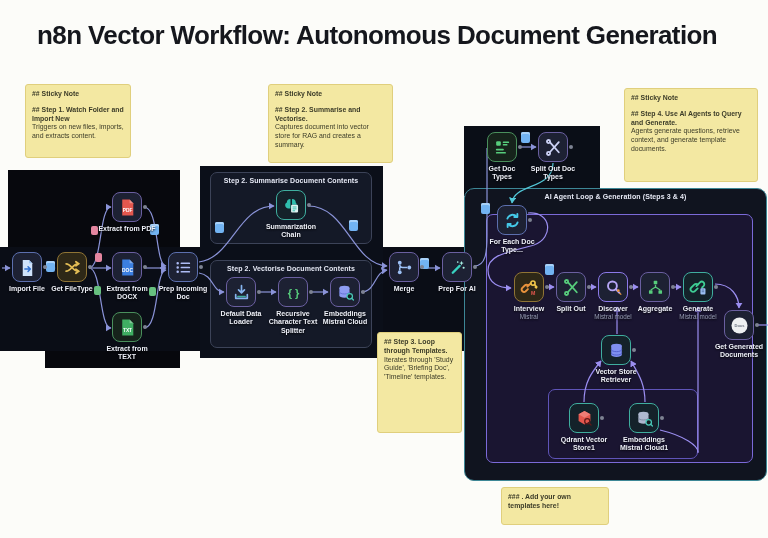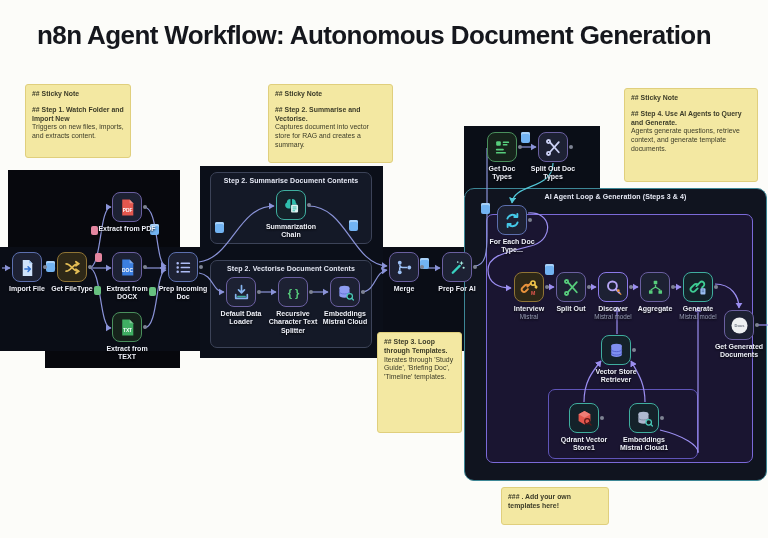--- a/index.html
+++ b/index.html
@@ -41,21 +41,21 @@
   #sticky-1{left:25px;top:84px;width:106px;height:74px;}
   #sticky-2{left:268px;top:84px;width:125px;height:79px;}
   #sticky-4{left:624px;top:88px;width:134px;height:94px;}
   #sticky-3{left:377px;top:332px;width:85px;height:101px;}
   #sticky-5{left:501px;top:487px;width:108px;height:38px;}
 </style>
 </head>
 <body>
 
 <div id="canvas">
-  <h1 class="title">n8n Agent Workflow: Autonomous Document Generation</h1>
+  <h1 class="title">n8n Vector Workflow: Autonomous Document Generation</h1>
 
   <div class="patch" id="patch-a"></div>
   <div class="patch" id="patch-b"></div>
   <div class="patch" id="patch-c"></div>
   <div class="patch" id="patch-d"></div>
   <div class="patch" id="patch-e"></div>
 
   <div class="group" id="grp-summarise">
     <div class="group-title">Step 2. Summarise Document Contents</div>
   </div>

